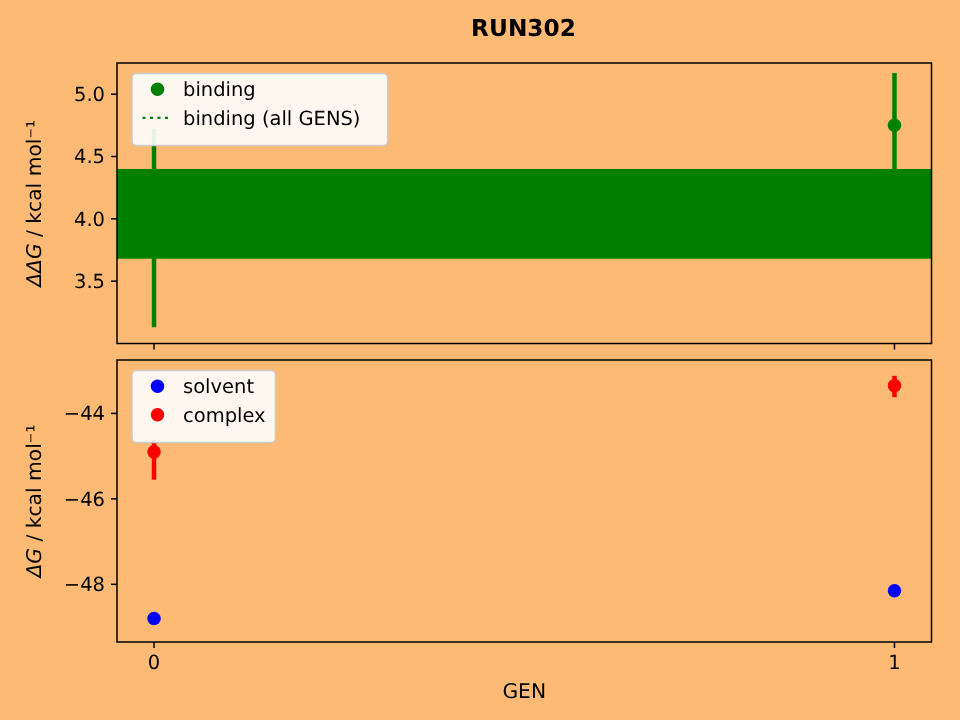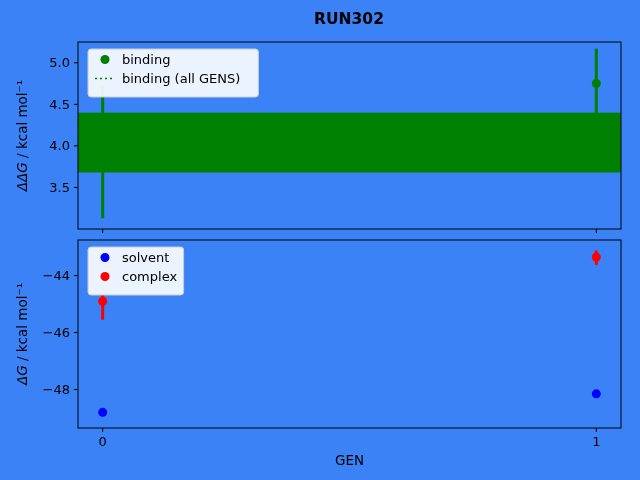--- a/index.html
+++ b/index.html
@@ -1,16 +1,16 @@
 <!DOCTYPE html>
 <html><head>
 <meta charset="utf-8">
 <style>
   body { margin: 0; background: #ffffff; font-family: "DejaVu Sans", sans-serif; }
-  .figure { width: 640px; height: 480px; background: #3b82f6; position: relative; }
+  .figure { width: 640px; height: 480px; background: #fdba74; position: relative; }
   svg { display: block; }
   .title { font-size: 15.5px; font-weight: 600; fill: #000; font-family: "DejaVu Sans", sans-serif; }
   .tick-label { font-size: 13px; fill: #000; font-family: "DejaVu Sans", sans-serif; }
   .axis-label { font-size: 13.5px; fill: #000; font-family: "DejaVu Sans", sans-serif; }
 </style>
 </head>
 <body>
 
 <div class="figure">
   <svg id="chart" width="640" height="480" viewBox="0 0 640 480">

